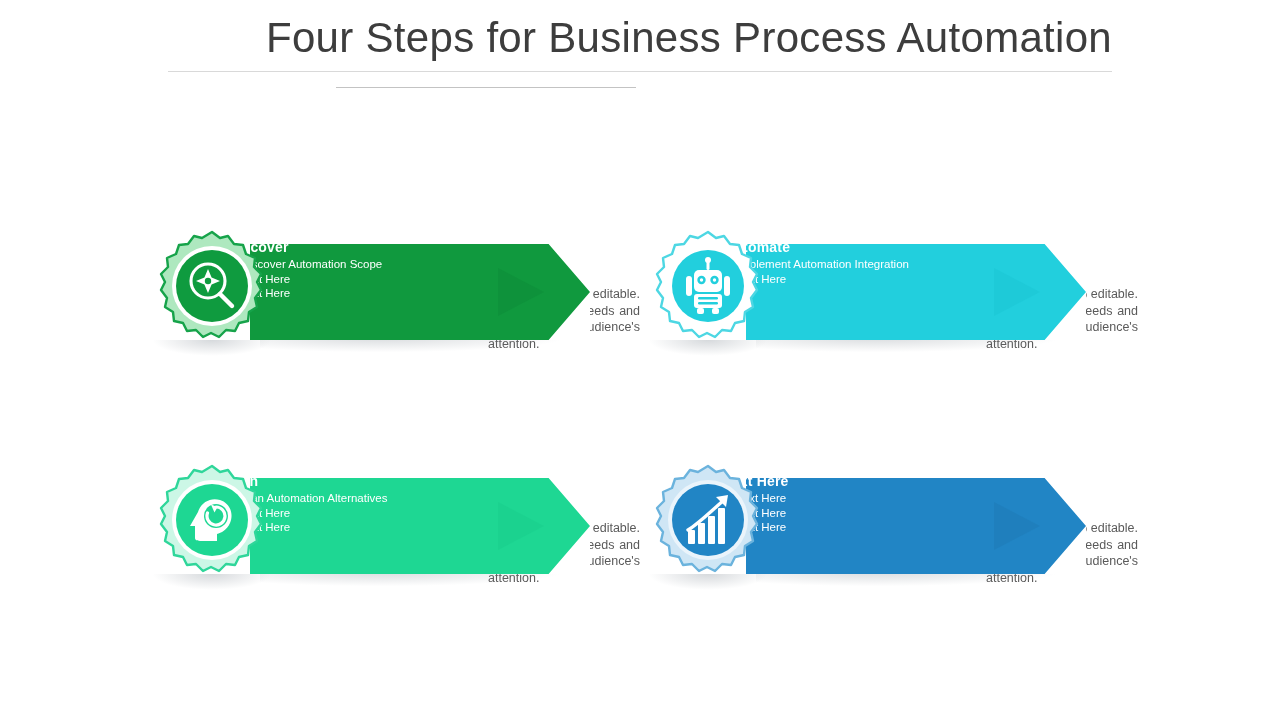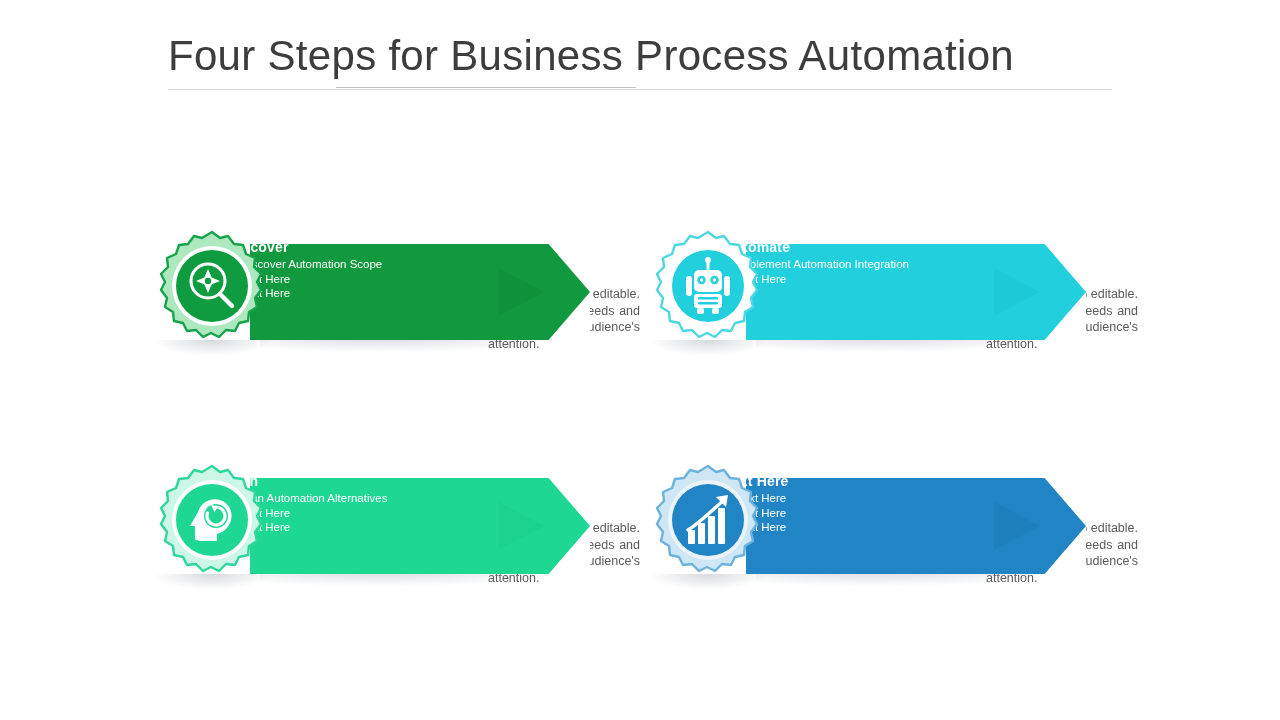--- a/index.html
+++ b/index.html
@@ -14,23 +14,23 @@
     position: relative;
     width: 1280px;
     height: 720px;
     background: #ffffff;
   }
 
   
   .title-wrap {
     position: absolute;
     left: 168px;
-    top: 28px;
+    top: 10px;
     width: 944px;
-    text-align: left;
+    text-align: right;
   }
   .slide-title {
     font-size: 42px;
     font-weight: 400;
     color: #3d3d3d;
     letter-spacing: 0.3px;
     line-height: 56px;
     white-space: nowrap;
     font-family: "Liberation Sans", sans-serif;
   }

